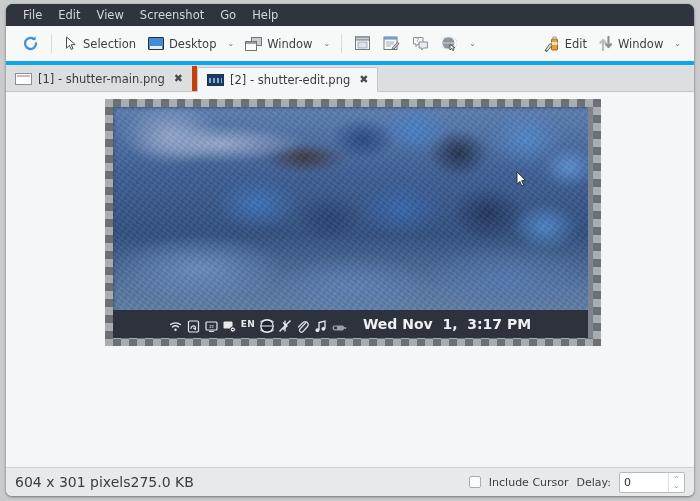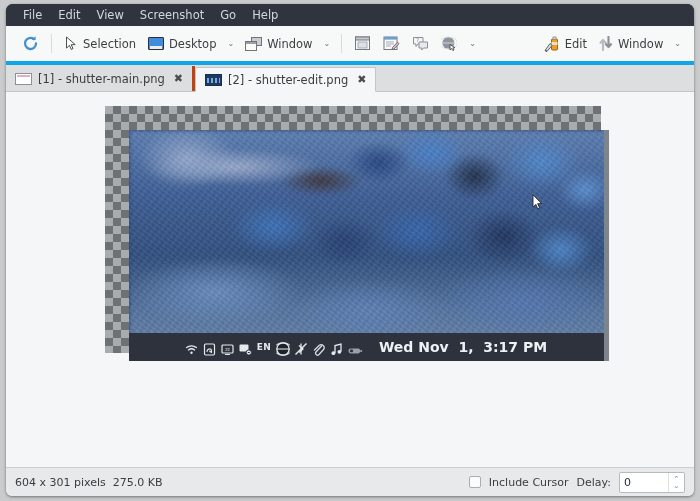--- a/index.html
+++ b/index.html
@@ -186,21 +186,21 @@
     padding-left: 0;
   }
   .tab {
     display: flex;
     align-items: center;
     gap: 6px;
     height: 25px;
     padding: 0 9px 0 9px;
     font-size: 11.5px;
     color: #3a3d40;
-    border-right: 3px solid #c2410c;
+    border-right: 5px solid #c2410c;
     box-sizing: border-box;
     white-space: nowrap;
     background: transparent;
   }
   .tab.session {
     font-weight: bold;
     gap: 4px;
     padding: 0 10px 0 8px;
     border-right: none;
   }
@@ -250,24 +250,24 @@
   .canvas {
     flex: 1 1 auto;
     background: #f5f6f7;
     position: relative;
     overflow: hidden;
     min-height: 0;
   }
   .img-wrap {
     position: absolute;
     left: 99px;
-    top: 14px;
+    top: 7px;
     width: 496px;
     height: 247px;
-    padding: 24px;
+    padding: 8px;
     box-sizing: border-box;
     background-image:
       linear-gradient(45deg, #6d7074 25%, transparent 25%, transparent 75%, #6d7074 75%),
       linear-gradient(45deg, #6d7074 25%, transparent 25%, transparent 75%, #6d7074 75%);
     background-size: 16px 16px;
     background-position: 0 0, 8px 8px;
     background-color: #a9acaf;
   }
   .shot {
     position: relative;
@@ -365,22 +365,21 @@
     background: #e8e9ea;
     border-top: 1px solid #cdcfd1;
     display: flex;
     align-items: center;
     padding: 0 9px 0 9px;
     gap: 6px;
   }
   .status-left {
     display: flex;
     align-items: center;
-    gap: 7px;
-    font-size: 11px;
+    font-size: 14px;
     color: #3a3d40;
   }
   .status-right {
     margin-left: auto;
     display: flex;
     align-items: center;
     gap: 8px;
     font-size: 11px;
     color: #3a3d40;
   }

